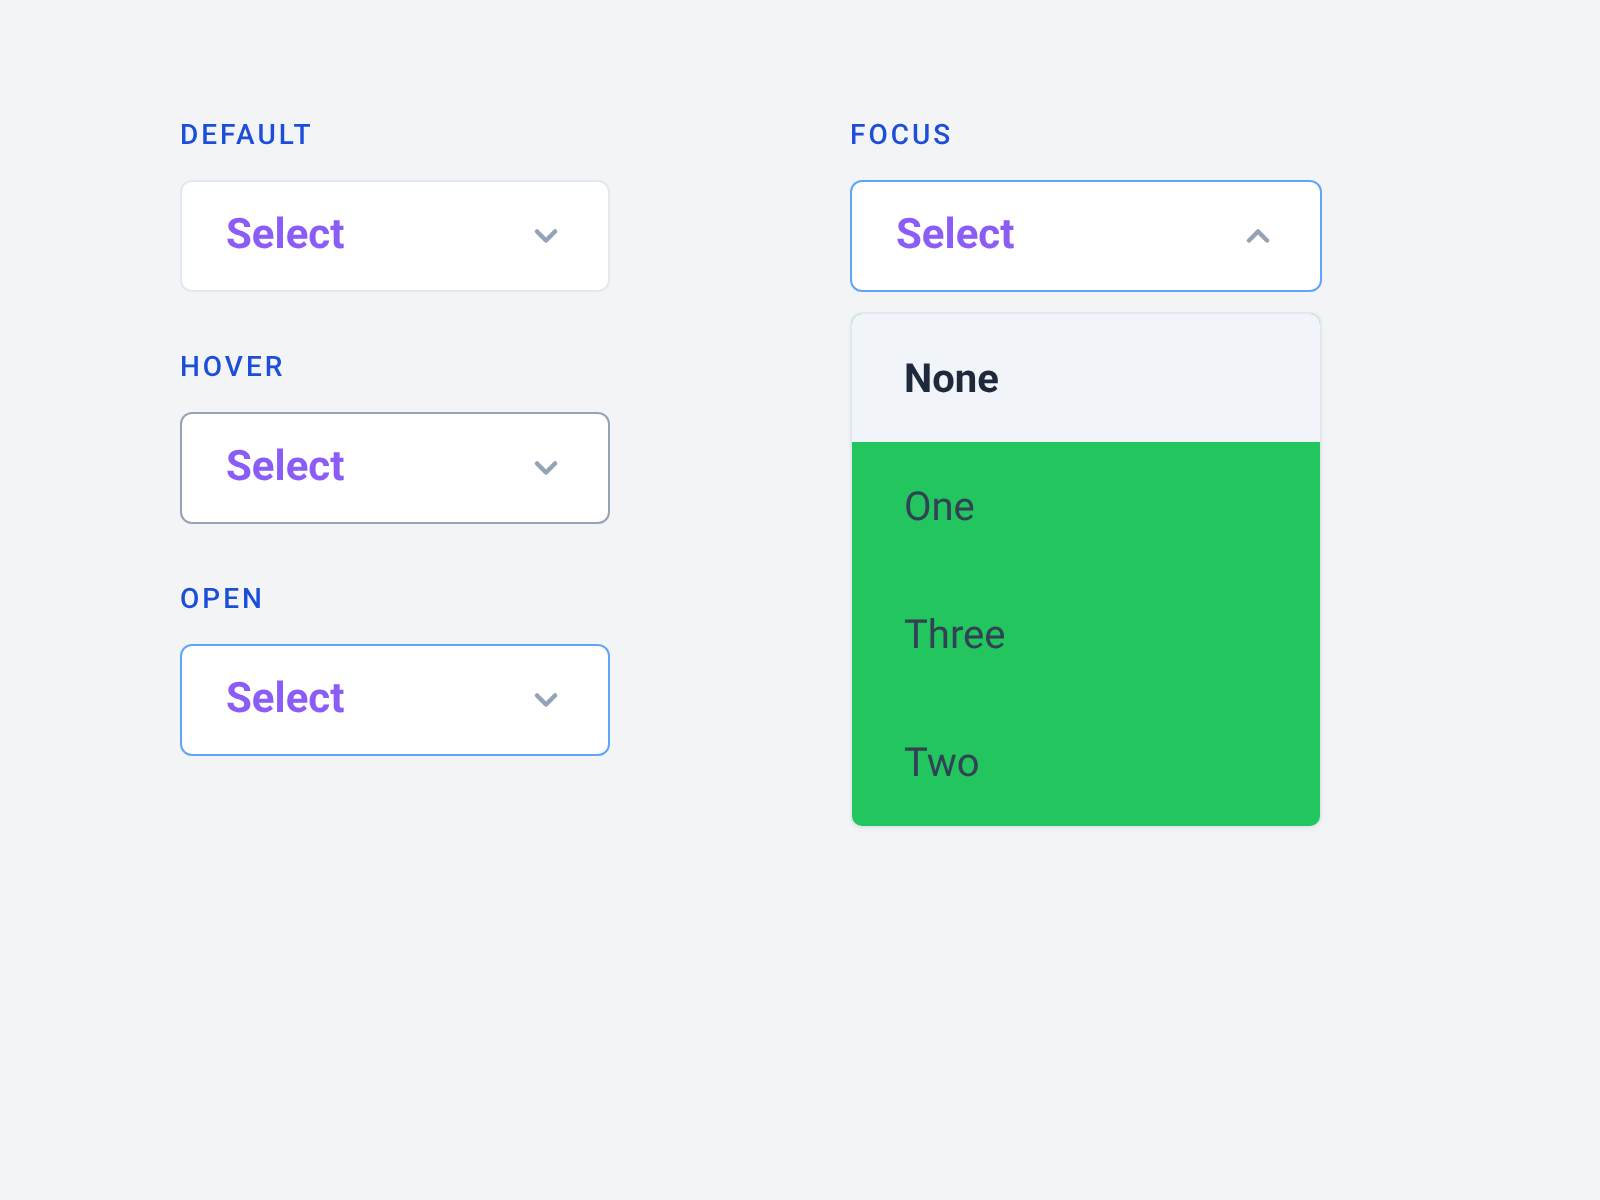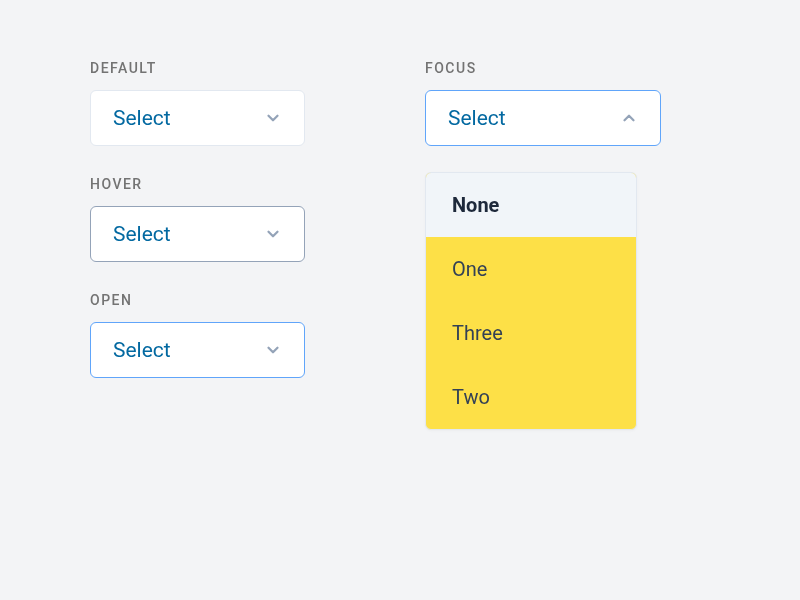--- a/index.html
+++ b/index.html
@@ -16,21 +16,21 @@
       display: flex;
       flex-direction: column;
     }
     .state-group {
       margin-bottom: 30px;
     }
     .state-label {
       font-size: 14px;
       font-weight: 500;
       letter-spacing: 1.5px;
-      color: #737373;
+      color: #1d4ed8;
       margin-bottom: 14px;
     }
     .select-box {
       width: 215px;
       height: 56px;
       background: #ffffff;
       border-radius: 6px;
       display: flex;
       align-items: center;
       justify-content: space-between;
@@ -45,38 +45,38 @@
     }
     .select-box.focus {
       border: 1.5px solid #60a5fa;
     }
     .select-box.open {
       border: 1.5px solid #60a5fa;
       width: 236px;
     }
     .select-text {
       font-size: 21px;
-      color: #0369a1;
-      font-weight: 400;
+      color: #8b5cf6;
+      font-weight: 700;
     }
     .chevron {
       color: #94a3b8;
       display: flex;
       align-items: center;
     }
     .chevron svg {
       width: 18px;
       height: 18px;
     }
     .dropdown {
-      width: 212px;
-      background: #fde047;
+      width: 236px;
+      background: #22c55e;
       border: 1px solid #e2e8f0;
       border-radius: 6px;
-      margin-top: 26px;
+      margin-top: 10px;
       overflow: hidden;
       box-shadow: 0 1px 3px rgba(0,0,0,0.03);
     }
     .dropdown-item {
       padding: 20px 26px;
       font-size: 20px;
       color: #334155;
       cursor: pointer;
     }
     .dropdown-item.highlighted {

